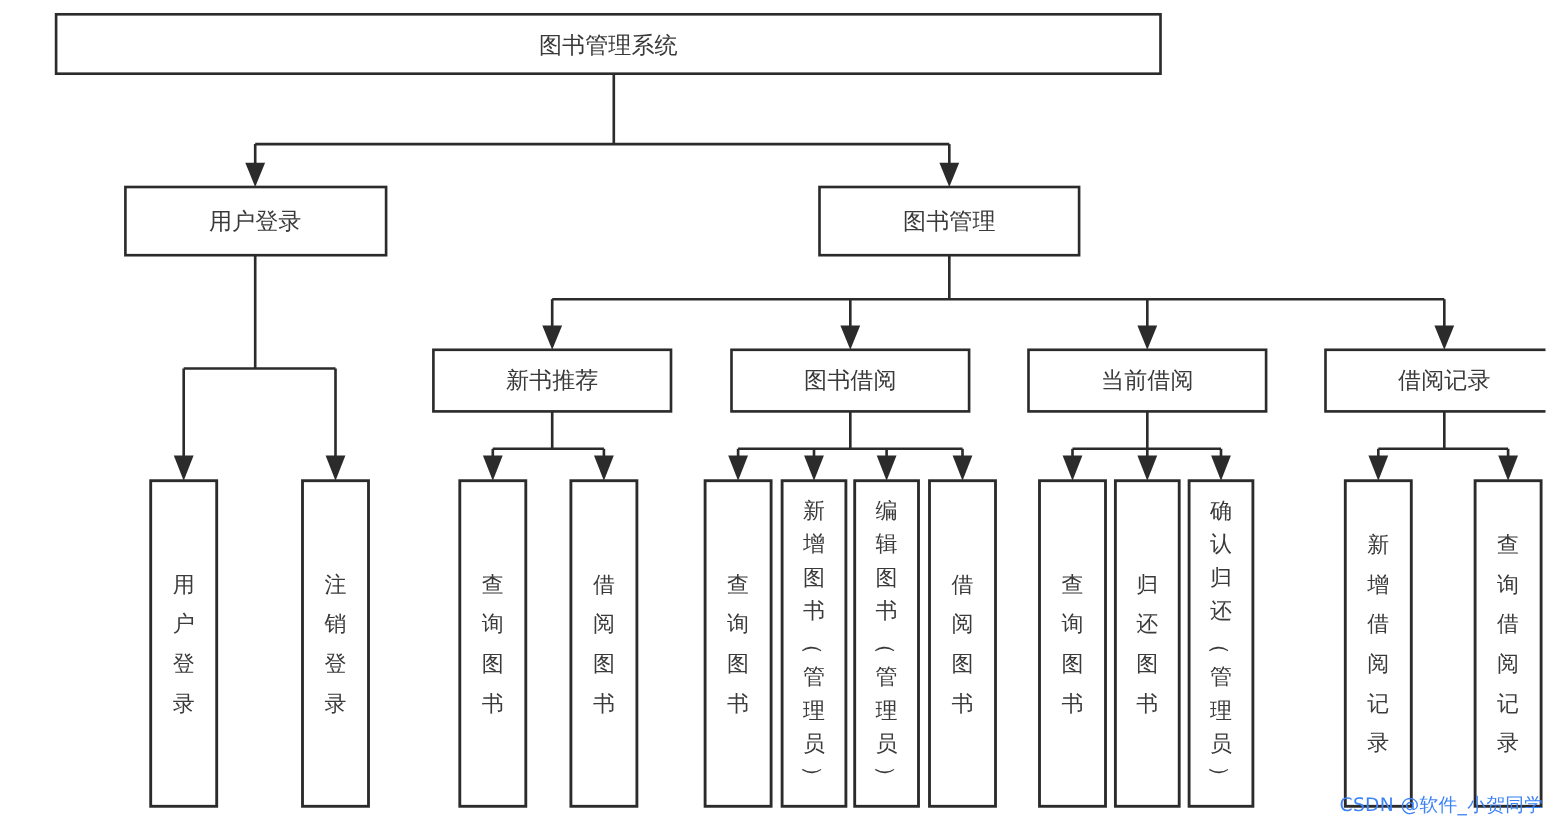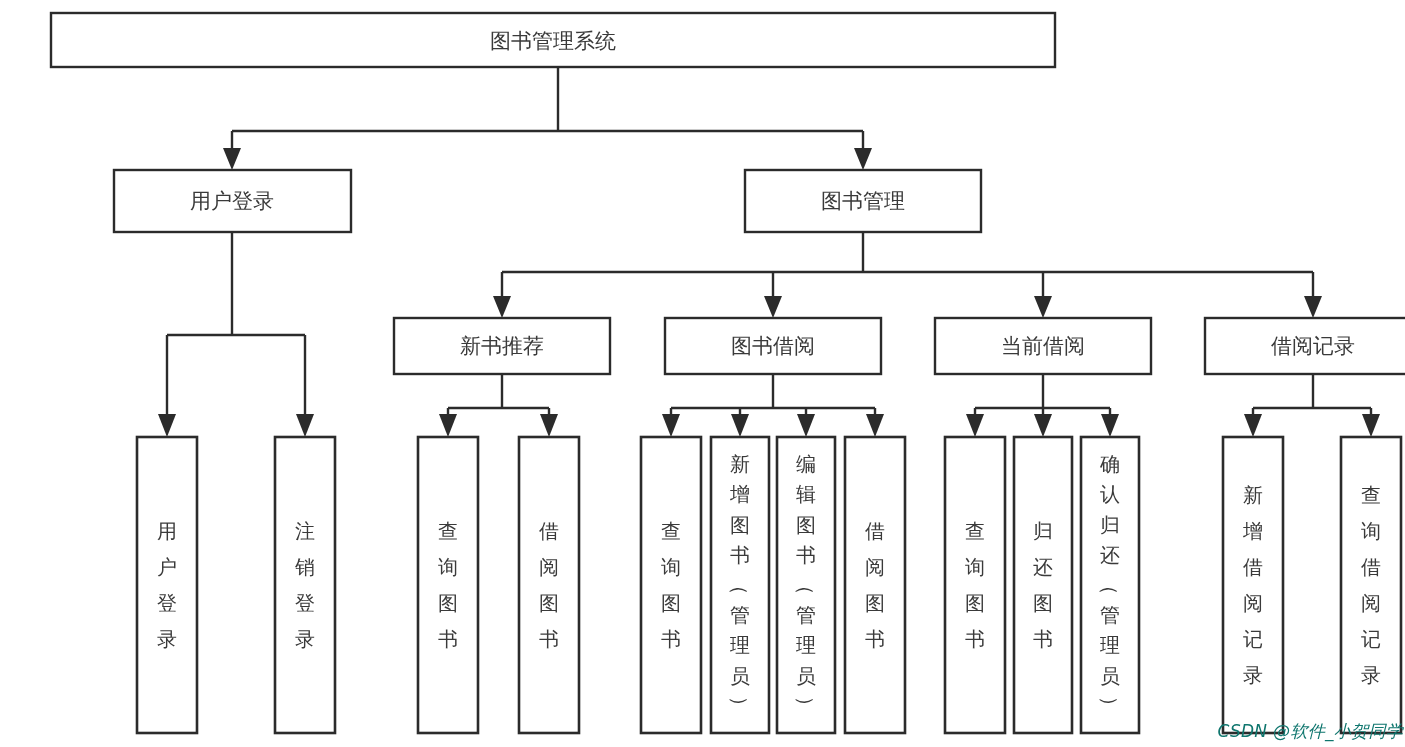--- a/index.html
+++ b/index.html
@@ -56,27 +56,26 @@
     fill: #3a3a3a;
     font-family: "DejaVu Sans", "Liberation Sans", sans-serif;
     font-size: 20px;
     text-anchor: middle;
     dominant-baseline: central;
   }
   .watermark {
     position: absolute;
     right: 24px;
     bottom: 4px;
-    color: #0f766e;
+    color: #3b82f6;
     font-size: 17px;
     font-family: "DejaVu Sans", "Liberation Sans", sans-serif;
     white-space: nowrap;
     letter-spacing: 0.3px;
     pointer-events: none;
-    font-style: italic;
   }
 </style>
 </head>
 <body>
 
 <div id="diagram-root">
 
   <svg id="flowchart" viewBox="0 0 1405 747" xmlns="http://www.w3.org/2000/svg">
 
     <g id="connector-layer">

